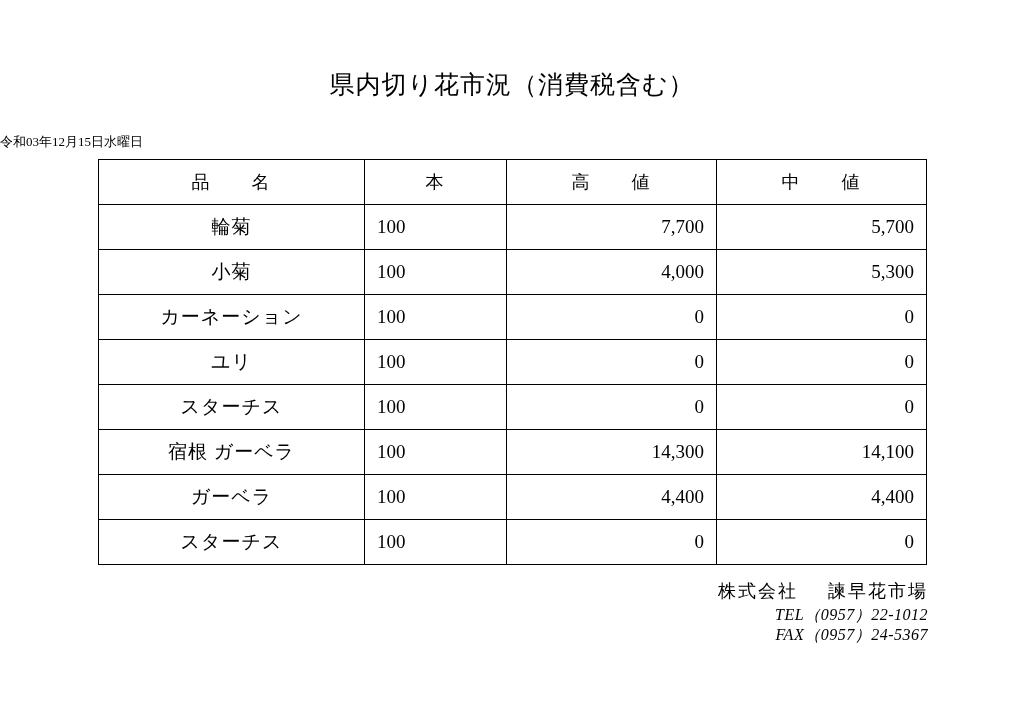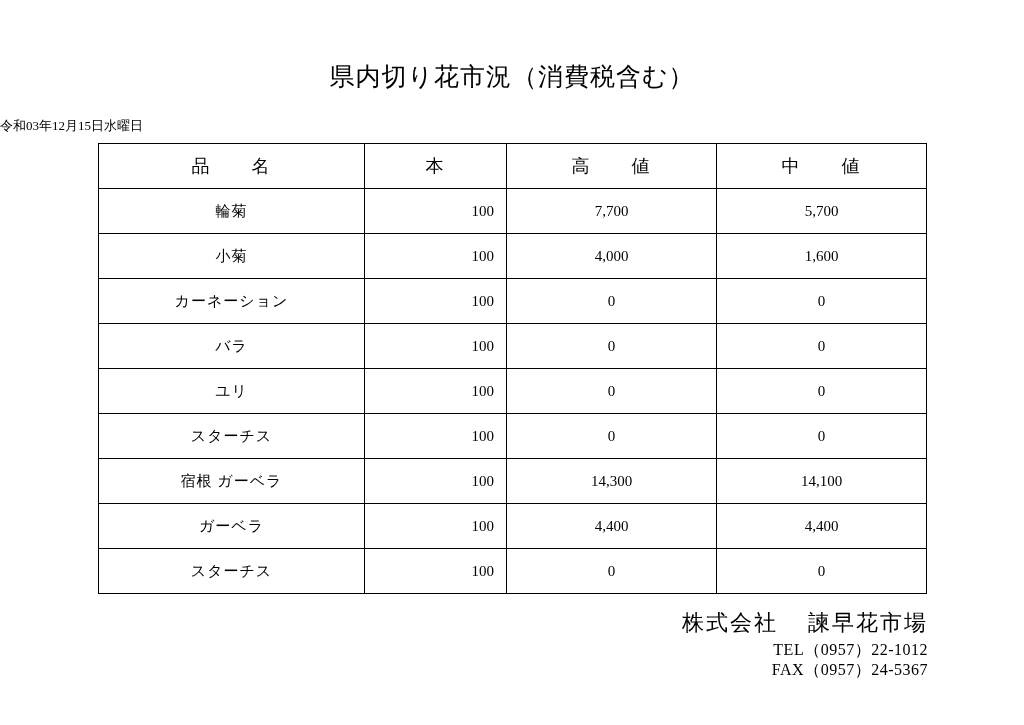--- a/index.html
+++ b/index.html
@@ -18,21 +18,21 @@
   .page {
     width: 1024px;
     height: 725px;
     position: relative;
     box-sizing: border-box;
   }
   .doc-title {
     text-align: center;
     font-size: 25px;
     letter-spacing: 1px;
-    margin: 8px;
+    margin: 16px;
     padding-top: 52px;
     font-weight: normal;
   }
   .doc-date {
     font-size: 13px;
     padding-right: 96px;
     padding-top: 16px;
     letter-spacing: 0px;
   }
   .table-wrap {
@@ -42,64 +42,65 @@
   table.market {
     border-collapse: collapse;
     width: 828px;
     table-layout: fixed;
   }
   table.market th,
   table.market td {
     border: 1px solid #000000;
     height: 45px;
     font-weight: normal;
-    font-size: 15px;
+    font-size: 19px;
     padding: 0 12px;
     box-sizing: border-box;
   }
   table.market th {
     text-align: center;
     font-size: 18px;
     letter-spacing: 2px;
   }
   .col-name { width: 266px; }
   .col-qty  { width: 142px; }
   .col-high { width: 210px; }
   .col-mid  { width: 210px; }
 
   td.name {
     text-align: center;
     font-size: 17px;
     letter-spacing: 1px;
   }
   td.num {
-    text-align: right;
+    text-align: left;
     font-size: 16px;
   }
   td.money {
-    text-align: center;
+    text-align: right;
     font-size: 16px;
     padding-right: 46px;
   }
 
   .footer {
     margin-top: 14px;
     text-align: right;
     padding-right: 96px;
   }
   .company {
-    font-size: 22px;
+    font-size: 18px;
     letter-spacing: 2px;
     margin-bottom: 2px;
   }
   .company .gap { display: inline-block; width: 30px; }
   .contact {
     font-size: 16px;
     line-height: 1.25;
     letter-spacing: 0.5px;
+    font-style: italic;
   }
 </style>
 </head>
 <body>
 
 <div class="page">
 
   <div class="doc-title">県内切り花市況（消費税含む）</div>
 
   <div class="doc-date">令和03年12月15日水曜日</div>
@@ -118,30 +119,24 @@
         <tr>
           <td class="name">輪菊</td>
           <td class="num">100</td>
           <td class="money">7,700</td>
           <td class="money">5,700</td>
         </tr>
         <tr>
           <td class="name">小菊</td>
           <td class="num">100</td>
           <td class="money">4,000</td>
-          <td class="money">1,600</td>
+          <td class="money">5,300</td>
         </tr>
         <tr>
           <td class="name">カーネーション</td>
-          <td class="num">100</td>
-          <td class="money">0</td>
-          <td class="money">0</td>
-        </tr>
-        <tr>
-          <td class="name">バラ</td>
           <td class="num">100</td>
           <td class="money">0</td>
           <td class="money">0</td>
         </tr>
         <tr>
           <td class="name">ユリ</td>
           <td class="num">100</td>
           <td class="money">0</td>
           <td class="money">0</td>
         </tr>

